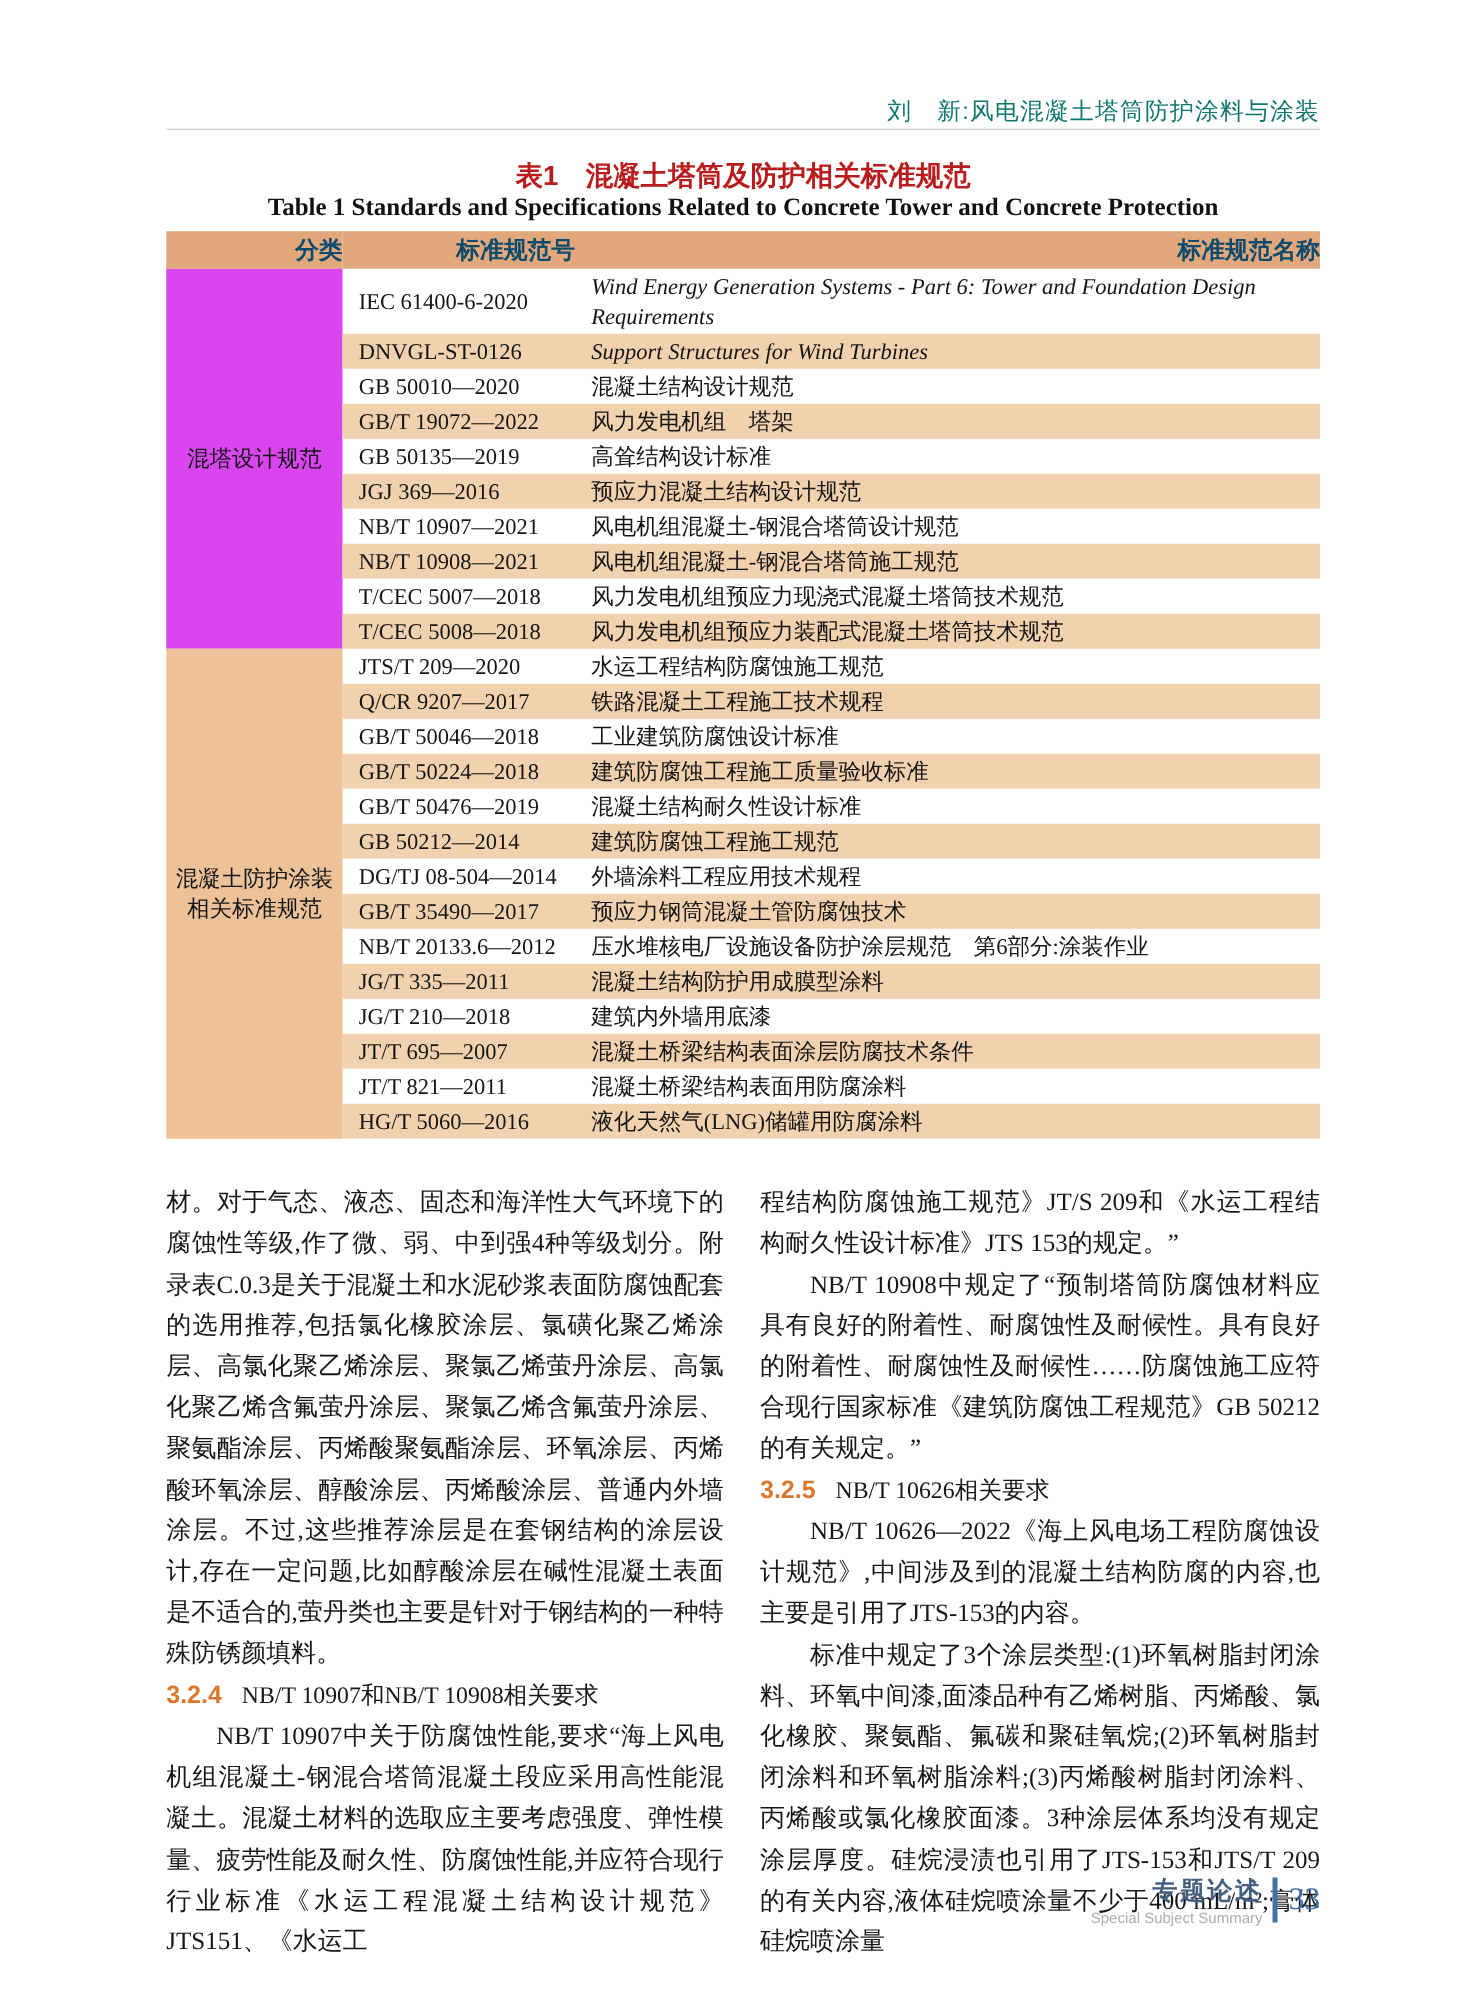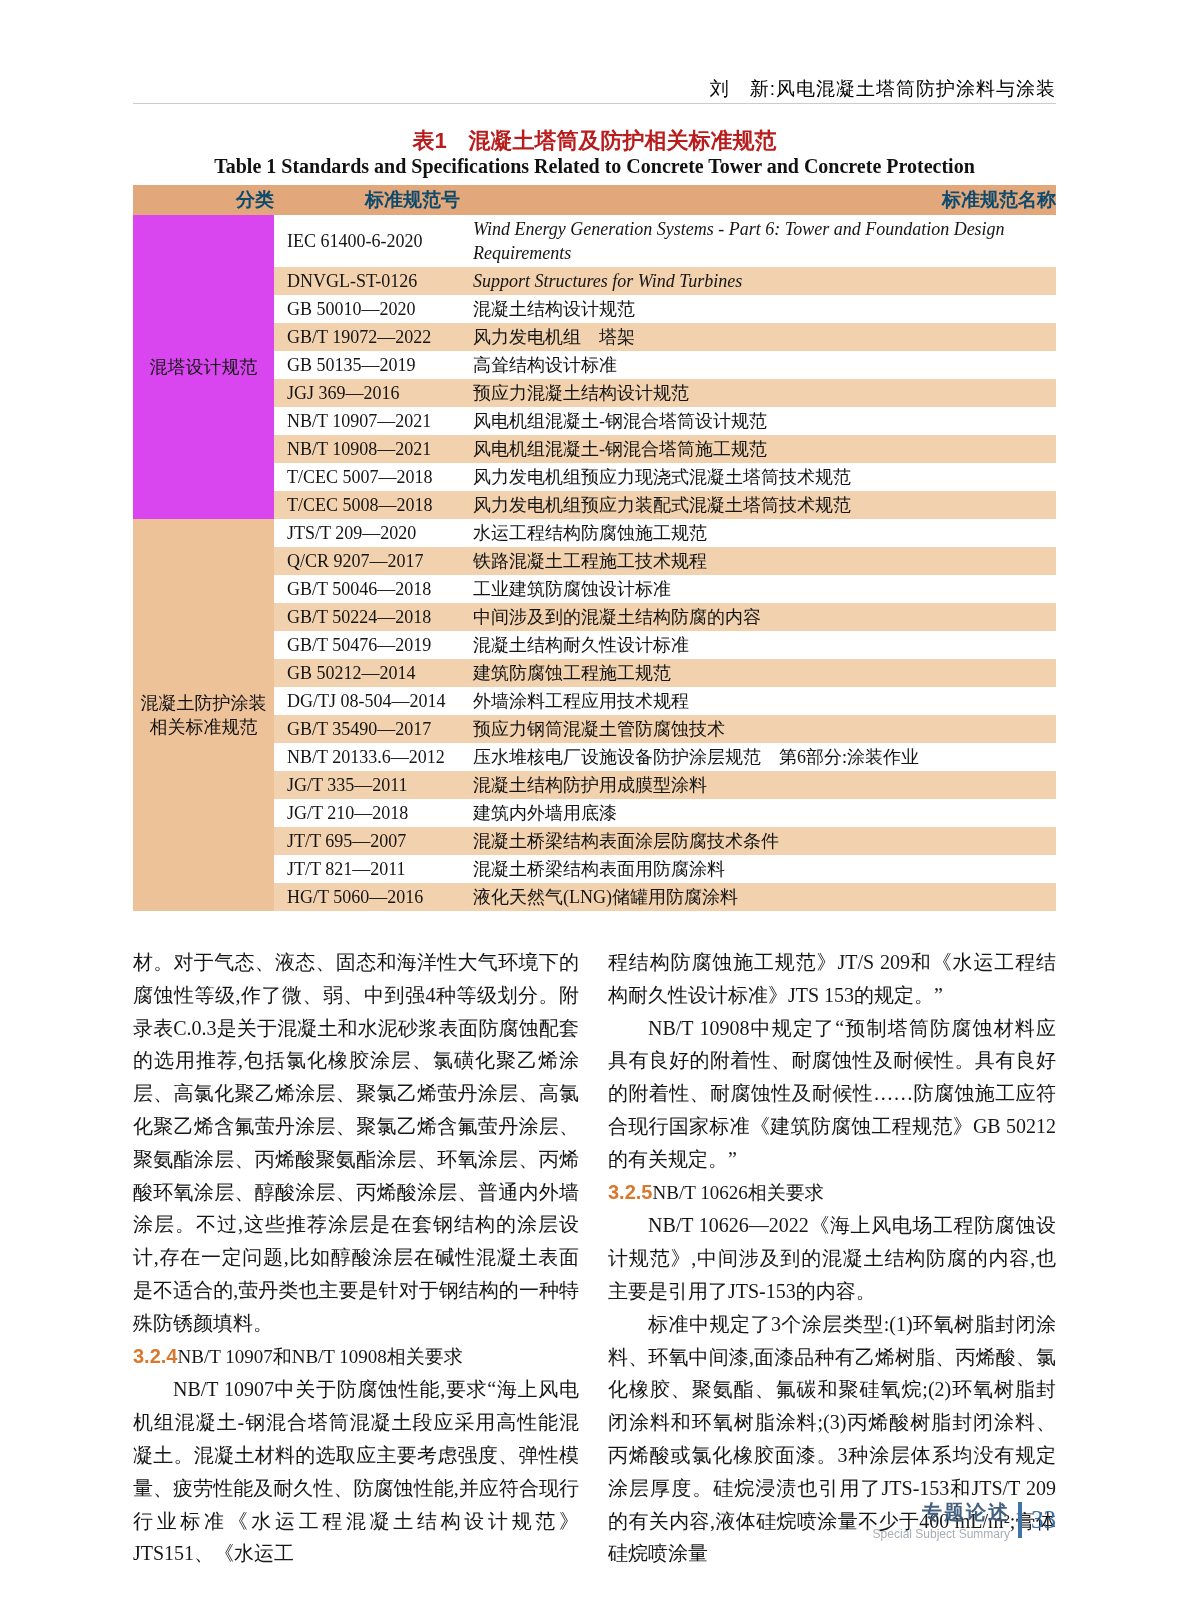--- a/index.html
+++ b/index.html
@@ -4,21 +4,21 @@
 <style>
   * { margin:0; padding:0; box-sizing:border-box; }
   html,body { background:#ffffff; }
   body {
     width:1187px; height:1600px; position:relative; overflow:hidden;
     font-family:"Liberation Serif","DejaVu Serif",serif; color:#1c1c1c;
   }
   .running-head {
     position:absolute; top:76px; left:133px; width:923px;
     text-align:right; font-family:"Liberation Sans","DejaVu Sans",sans-serif;
-    font-size:19px; color:#000000; letter-spacing:1px;
+    font-size:19px; color:#0f766e; letter-spacing:1px;
   }
   .head-rule {
     position:absolute; top:103px; left:133px; width:923px; height:1px;
     background:#c9cdd2;
   }
   .table-title-cn {
     position:absolute; top:126px; left:133px; width:923px; text-align:center;
     font-family:"Liberation Sans","DejaVu Sans",sans-serif; font-weight:bold;
     font-size:22px; color:#b91c1c;
   }
@@ -51,21 +51,21 @@
   .body-col {
     position:absolute; top:946px; text-align:justify;
     font-size:20px; line-height:32.8px; color:#161616;
   }
   .body-col.left  { left:133px; width:446px; }
   .body-col.right { left:608px; width:448px; }
   .body-col p.indent { text-indent:2em; }
   .sec-heading { line-height:32.8px; text-align:left; }
   .sec-heading .num {
     color:#d9782d; font-family:"Liberation Sans","DejaVu Sans",sans-serif;
-    font-weight:bold; font-size:20px;
+    font-weight:bold; margin-right:16px; font-size:20px;
   }
   .sec-heading .title { font-size:19px; color:#161616; }
   .footer {
     position:absolute; top:1499px; right:131px;
     display:flex; align-items:center;
   }
   .footer .labels { text-align:right; margin-right:8px; }
   .footer .sec-cn {
     font-family:"Liberation Sans","DejaVu Sans",sans-serif; font-weight:bold;
     font-size:20px; color:#44607e; letter-spacing:2px;
@@ -151,21 +151,21 @@
       <tr class="stripe">
         <td class="code">Q/CR 9207—2017</td>
         <td class="name">铁路混凝土工程施工技术规程</td>
       </tr>
       <tr>
         <td class="code">GB/T 50046—2018</td>
         <td class="name">工业建筑防腐蚀设计标准</td>
       </tr>
       <tr class="stripe">
         <td class="code">GB/T 50224—2018</td>
-        <td class="name">中间涉及到的混凝土结构防腐的内容</td>
+        <td class="name">建筑防腐蚀工程施工质量验收标准</td>
       </tr>
       <tr>
         <td class="code">GB/T 50476—2019</td>
         <td class="name">混凝土结构耐久性设计标准</td>
       </tr>
       <tr class="stripe">
         <td class="code">GB 50212—2014</td>
         <td class="name">建筑防腐蚀工程施工规范</td>
       </tr>
       <tr>

